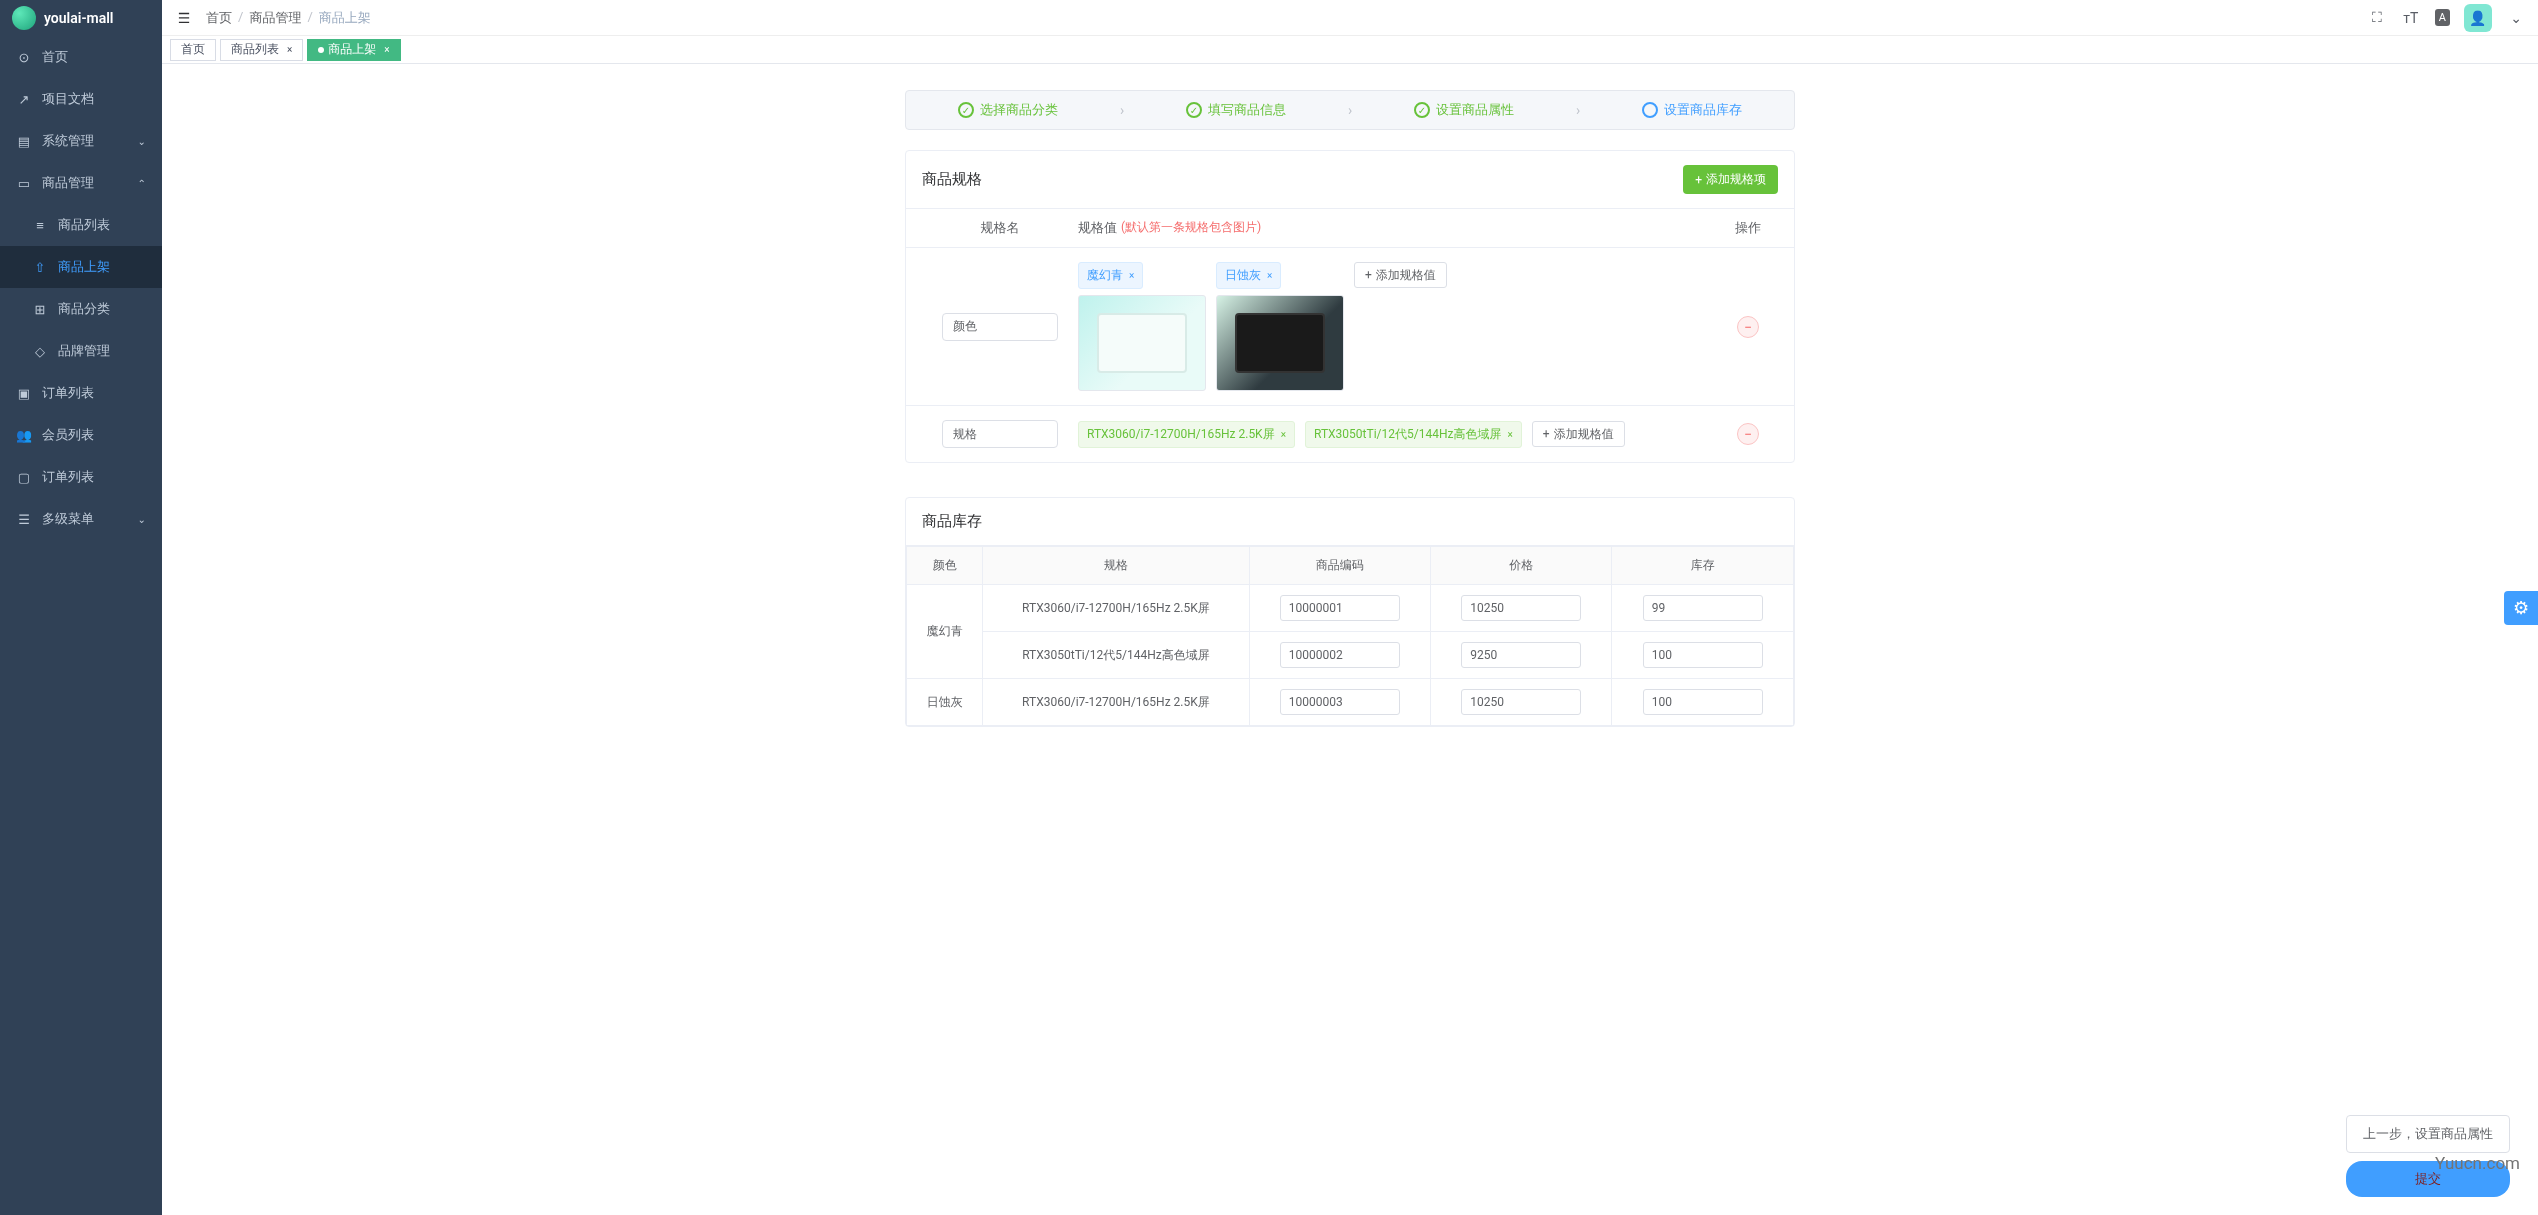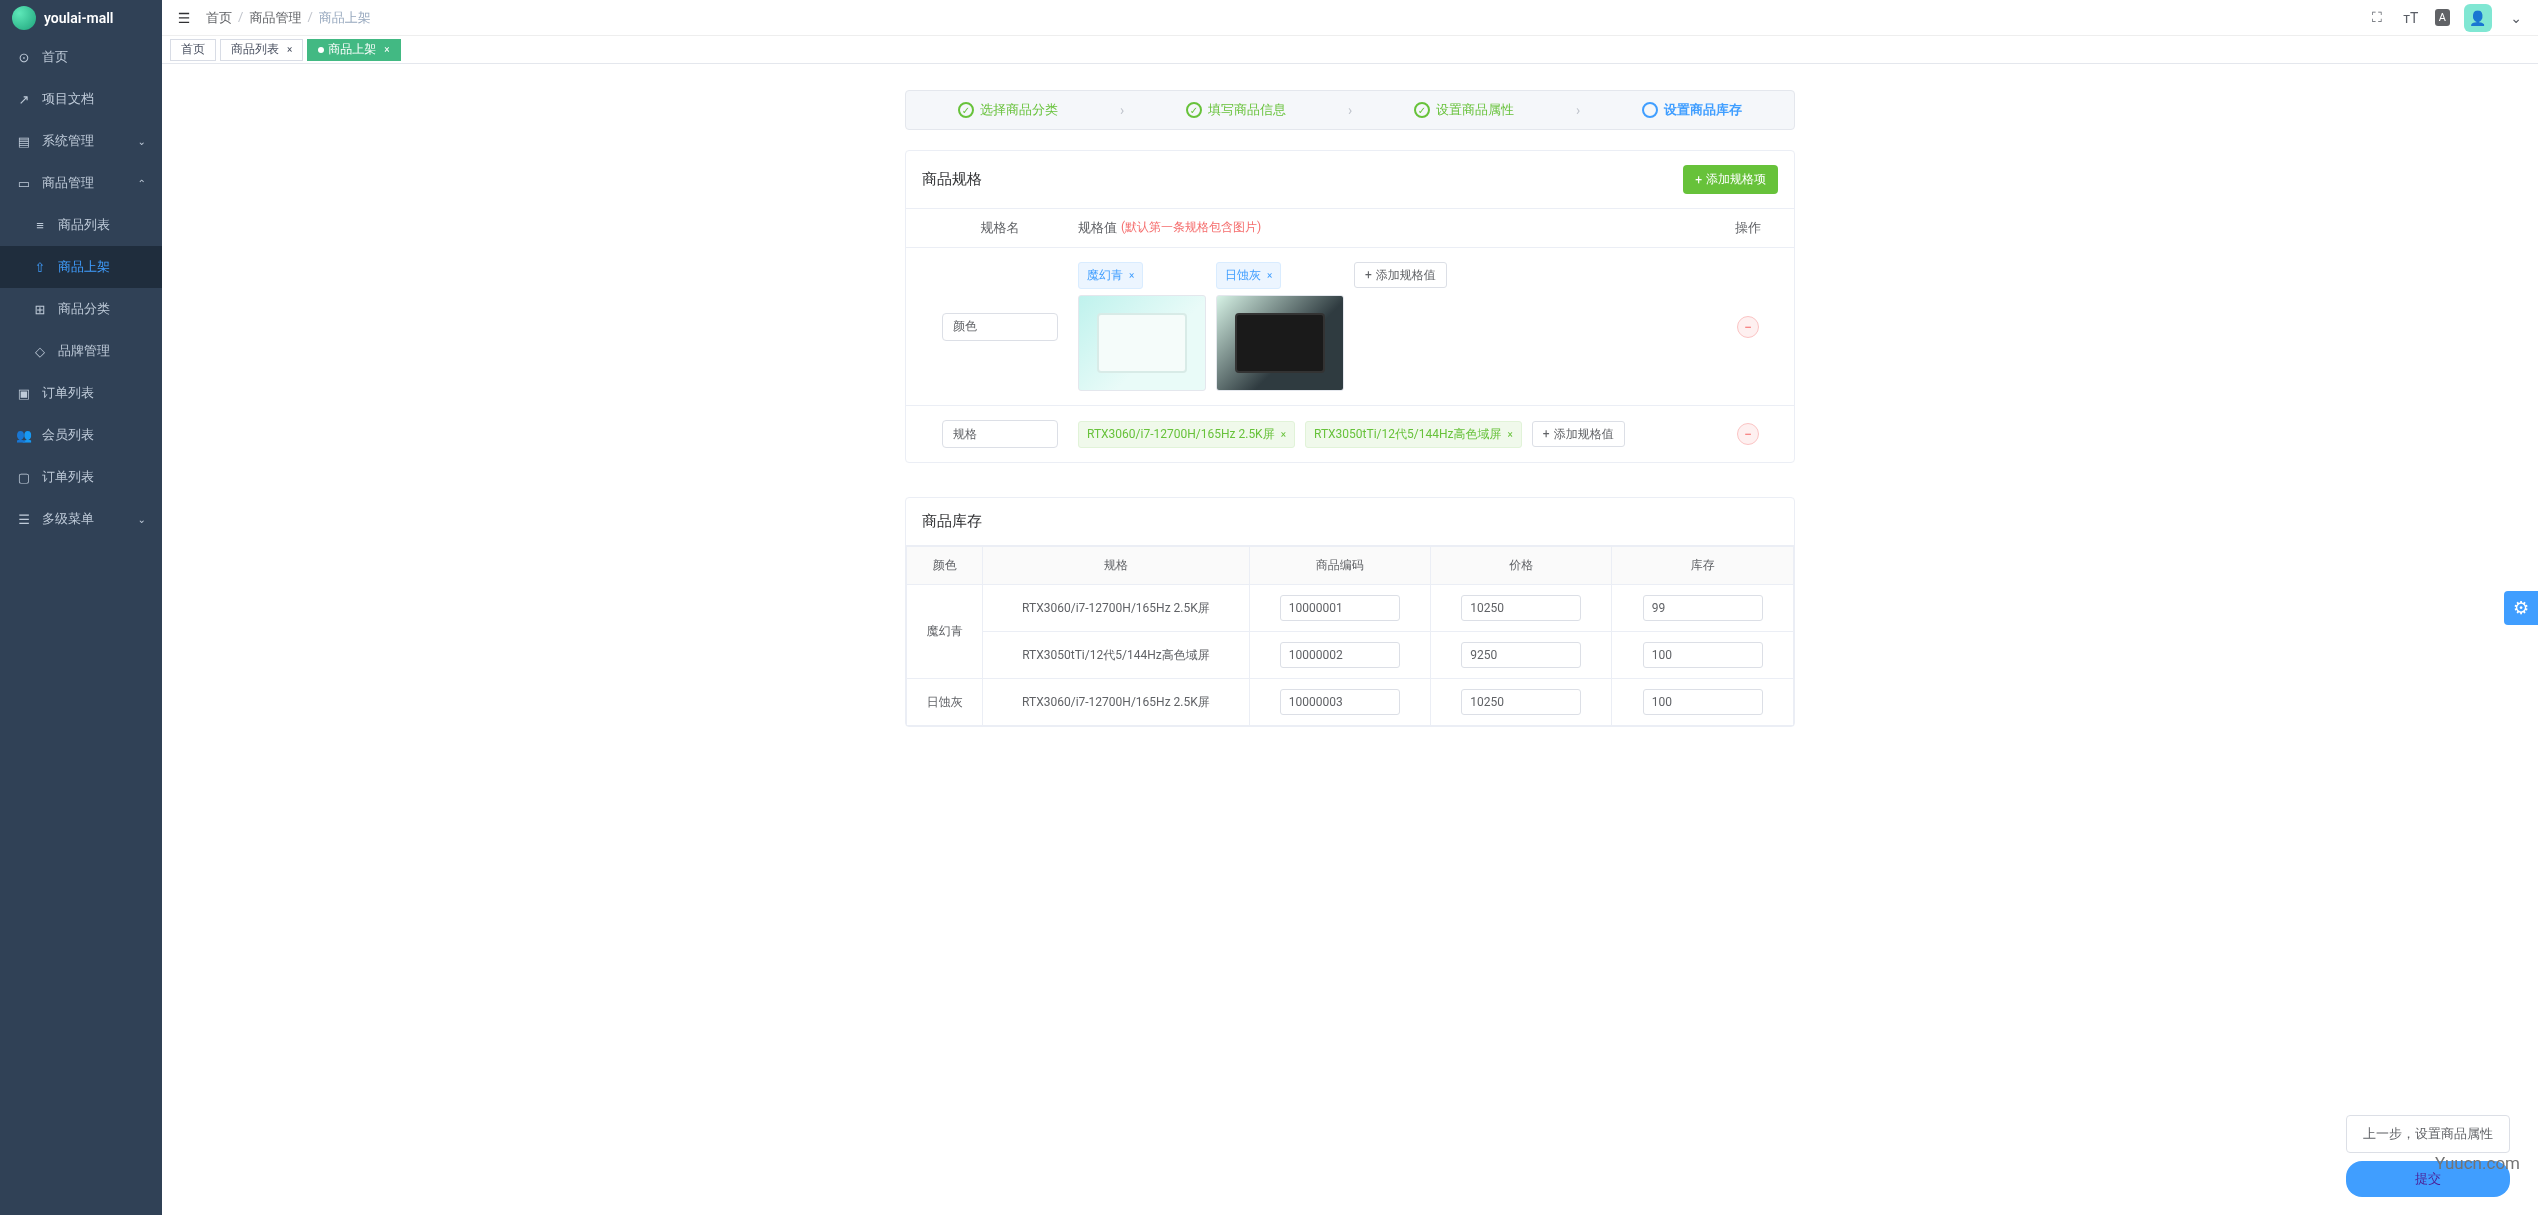--- a/index.html
+++ b/index.html
@@ -27,21 +27,21 @@
 .tabs-bar { height: 28px; display: flex; align-items: center; gap: 4px; padding: 0 8px; border-bottom: 1px solid #e4e7ed; background: #fff; }
 .tab { height: 22px; display: inline-flex; align-items: center; padding: 0 10px; border: 1px solid #d8dce5; font-size: 12px; color: #495060; cursor: pointer; gap: 4px; }
 .tab.active { background: #42b983; color: #fff; border-color: #42b983; }
 .tab .dot { width: 6px; height: 6px; background: #fff; border-radius: 50%; }
 .tab .x { font-size: 10px; margin-left: 4px; }
 .content { flex: 1; overflow: auto; padding: 26px 0; display: flex; justify-content: center; align-items: flex-start; }
 .panel { width: 890px; }
 .steps { display: flex; align-items: center; background: #f5f7fa; border: 1px solid #e4e7ed; border-radius: 4px; height: 40px; margin-bottom: 20px; }
 .step { flex: 1; display: flex; align-items: center; justify-content: center; gap: 6px; font-size: 13px; position: relative; }
 .step.done { color: #67c23a; }
-.step.cur { color: #409EFF; font-weight: bold; }
+.step.cur { color: #409EFF; }
 .step-sep { width: 24px; display: flex; justify-content: center; color: #c0c4cc; font-size: 14px; }
 .ring { width: 16px; height: 16px; border: 2px solid currentColor; border-radius: 50%; display: inline-flex; align-items: center; justify-content: center; font-size: 10px; }
 .card { border: 1px solid #ebeef5; border-radius: 4px; margin-bottom: 34px; background: #fff; }
 .card-head { display: flex; align-items: center; justify-content: space-between; padding: 14px 16px; border-bottom: 1px solid #ebeef5; }
 .card-title { font-size: 15px; color: #303133; }
 .btn-green { background: #67c23a; color: #fff; border: none; border-radius: 4px; padding: 6px 12px; font-size: 12px; cursor: pointer; display: inline-flex; align-items: center; gap: 4px; }
 .spec-head { display: flex; padding: 10px 16px; font-size: 13px; color: #606266; border-bottom: 1px solid #ebeef5; }
 .col-name { width: 156px; text-align: center; }
 .col-val { flex: 1; display: flex; gap: 4px; }
 .col-op { width: 60px; text-align: center; }
@@ -63,21 +63,21 @@
 .lap1 { background: #f5fcfa; border: 2px solid #d8ebe7; }
 .lap2 { background: #1a1a1a; border: 2px solid #333; }
 .del-circ { width: 22px; height: 22px; border: 1px solid #fbc4c4; background: #fef0f0; color: #f56c6c; border-radius: 50%; display: inline-flex; align-items: center; justify-content: center; font-size: 14px; cursor: pointer; }
 .add-tag-btn { height: 26px; border: 1px solid #dcdfe6; background: #fff; border-radius: 3px; padding: 0 10px; font-size: 12px; color: #606266; cursor: pointer; display: inline-flex; align-items: center; gap: 4px; }
 .stock-table { width: 100%; border-collapse: collapse; }
 .stock-table th, .stock-table td { border: 1px solid #ebeef5; padding: 10px 12px; font-size: 12px; color: #606266; text-align: center; }
 .stock-table th { background: #fafafa; font-weight: normal; }
 .cell-input { width: 120px; height: 26px; border: 1px solid #dcdfe6; border-radius: 3px; padding: 0 8px; font-size: 12px; color: #606266; }
 .footer-btns { position: fixed; right: 28px; bottom: 18px; display: flex; gap: 8px; flex-direction: column; }
 .btn-plain { background: #fff; border: 1px solid #dcdfe6; color: #606266; border-radius: 4px; padding: 9px 16px; font-size: 13px; cursor: pointer; }
-.btn-primary { background: #409EFF; border: none; color: #4c1d95; border-radius: 16px; padding: 9px 16px; font-size: 13px; cursor: pointer; }
+.btn-primary { background: #409EFF; border: none; color: #7f1d1d; border-radius: 16px; padding: 9px 16px; font-size: 13px; cursor: pointer; }
 .gear-float { position: fixed; right: 0; top: 50%; transform: translateY(-50%); width: 34px; height: 34px; background: #409EFF; color: #fff; display: flex; align-items: center; justify-content: center; border-radius: 4px 0 0 4px; cursor: pointer; font-size: 18px; }
 .watermark { position: fixed; right: 18px; bottom: 42px; font-size: 17px; color: #737373; }
 </style>
 </head>
 <body>
 
 <div class="app">
   <aside class="sidebar">
     <div class="logo-area">
       <span class="logo-icon"></span>

